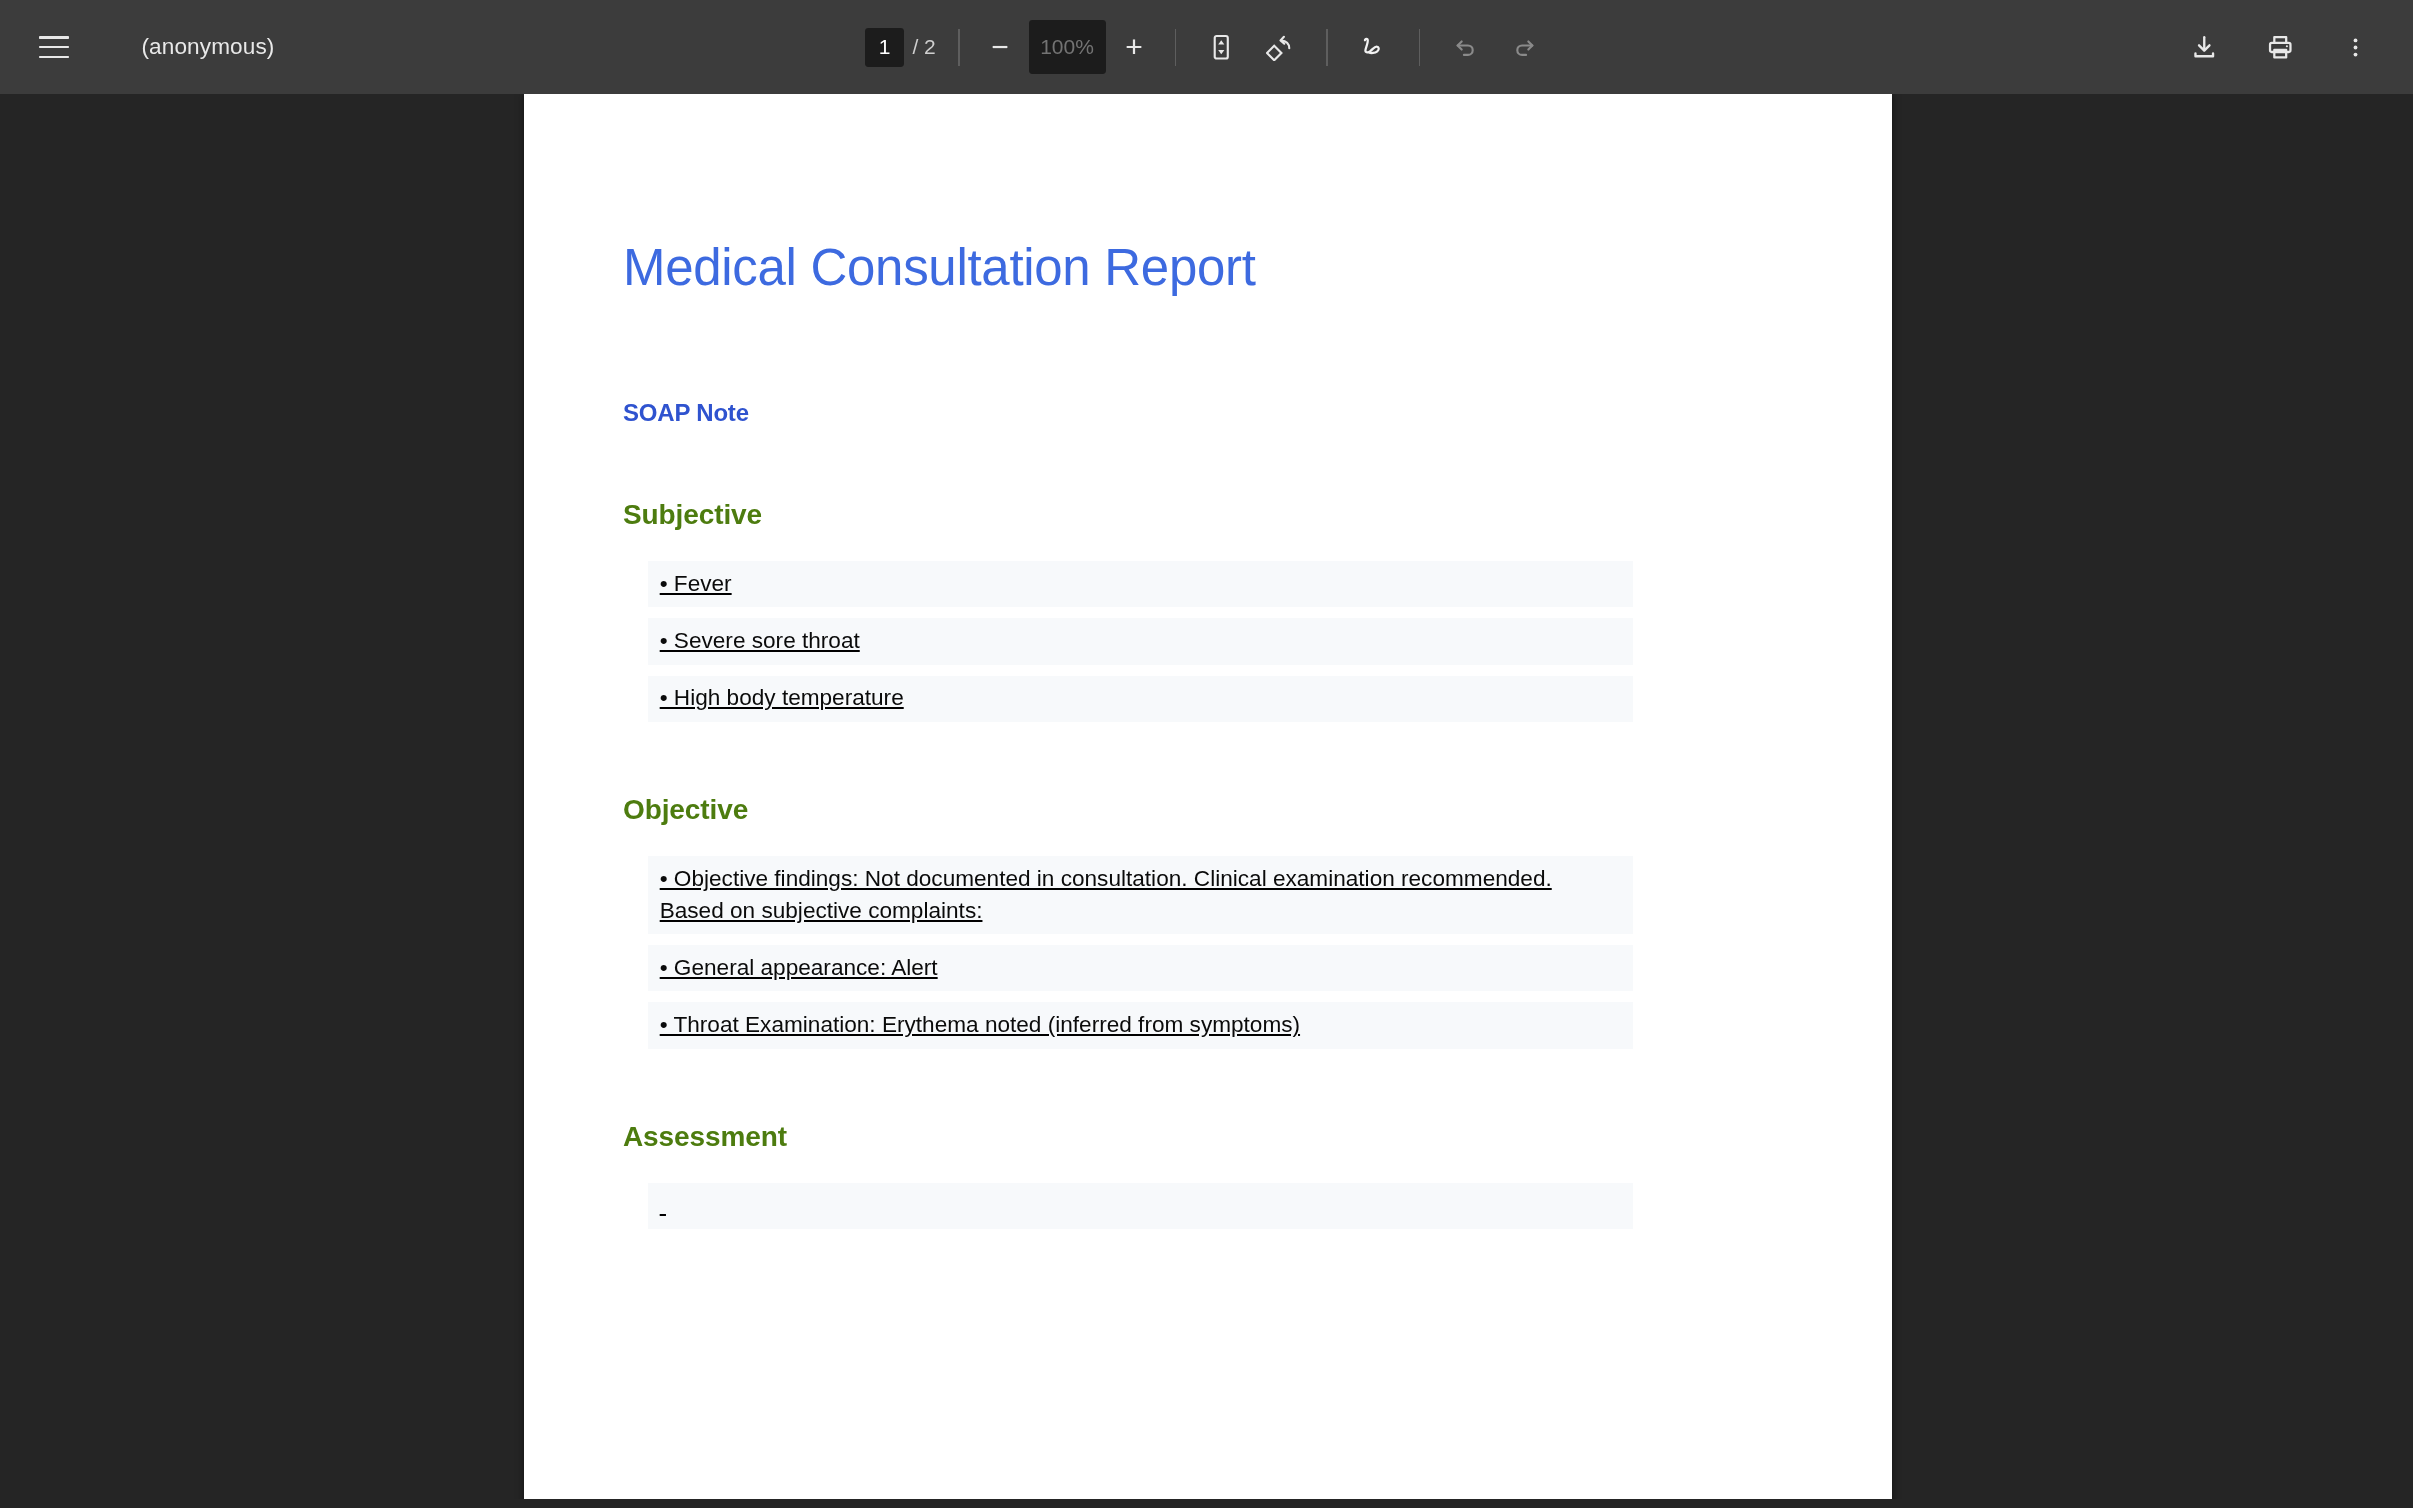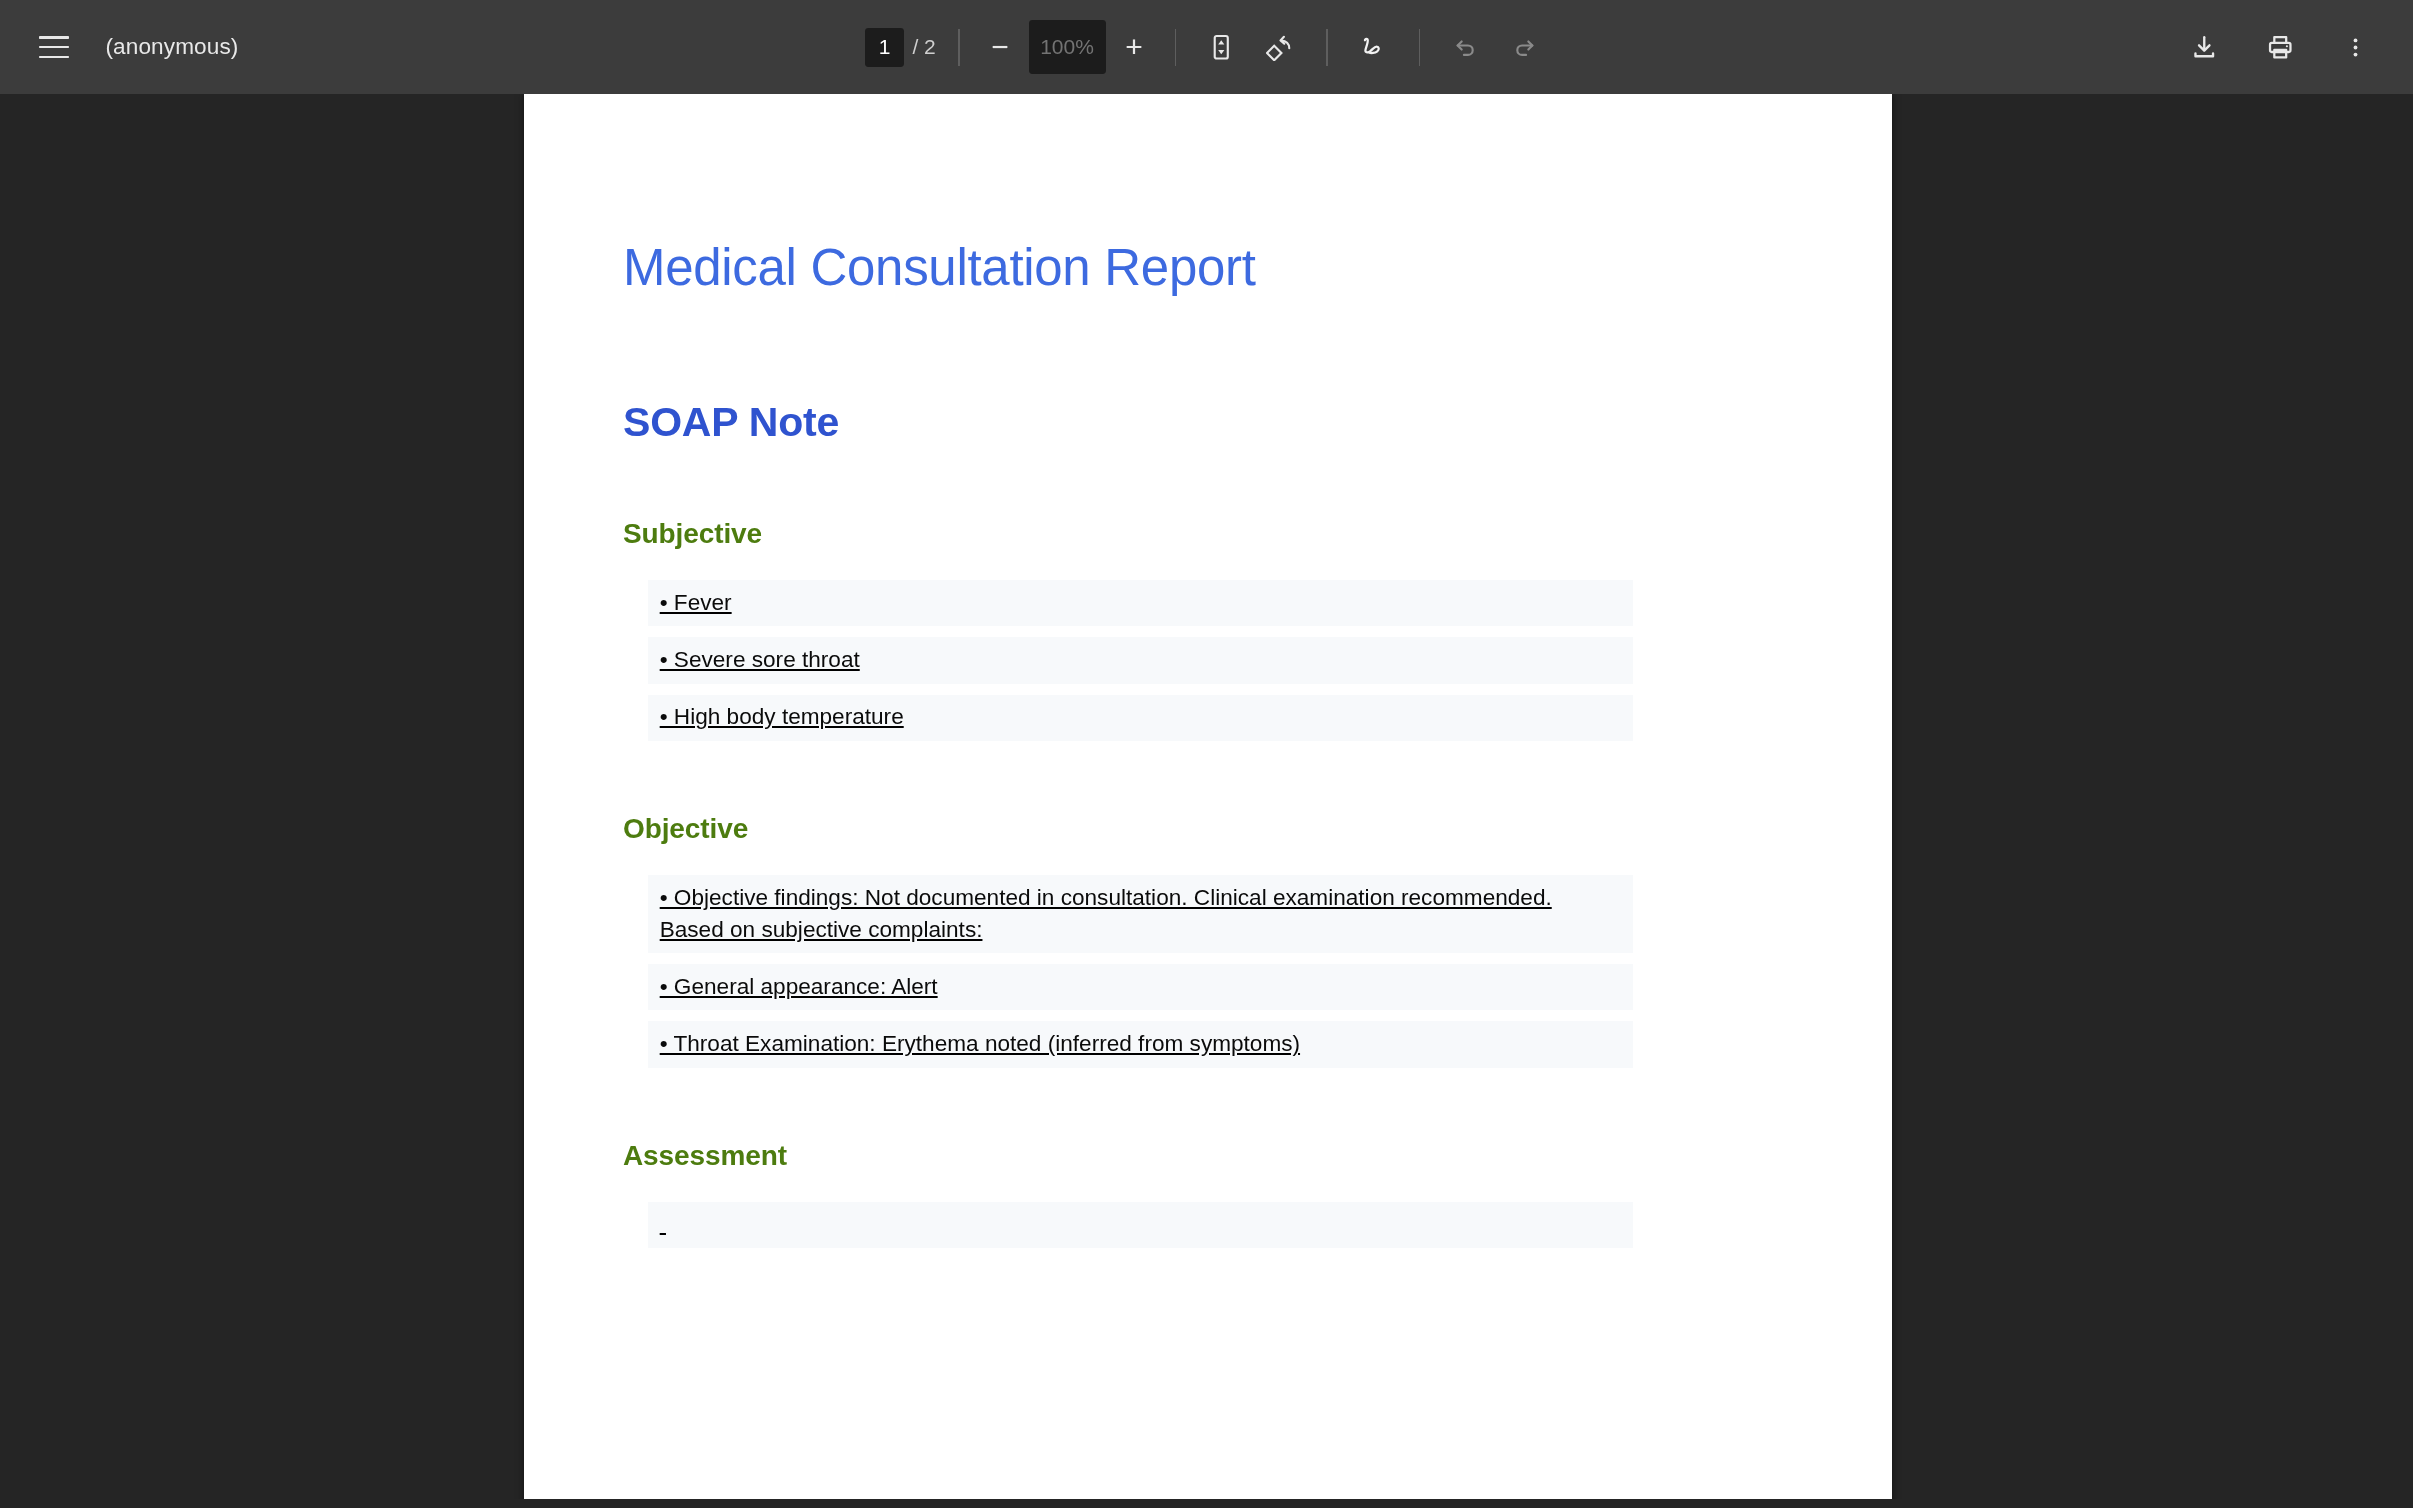--- a/index.html
+++ b/index.html
@@ -24,20 +24,21 @@
     align-items: center;
     z-index: 30;
     user-select: none;
   }
 
   .tb-left {
     display: flex;
     align-items: center;
     padding-left: 30px;
     flex: 0 0 auto;
+    gap: 36px;
   }
 
   .tb-center {
     position: absolute;
     left: 0; right: 0;
     display: flex;
     align-items: center;
     justify-content: center;
     gap: 0;
     pointer-events: none;
@@ -191,21 +192,21 @@
     font-size: 22.6px;
     color: #0b0b0b;
     line-height: 1.48;
     white-space: nowrap;
   }
   .meta-row b { font-weight: 700; }
   .meta-row span { font-weight: 400; }
 
   .doc-h2 {
     color: #2f53cf;
-    font-size: 41px;
+    font-size: 24px;
     font-weight: 700;
     margin-top: 101px;
     letter-spacing: -0.2px;
   }
 
   .doc-h3 {
     color: #4d7c0f;
     font-size: 28px;
     font-weight: 700;
     margin-top: 72px;

